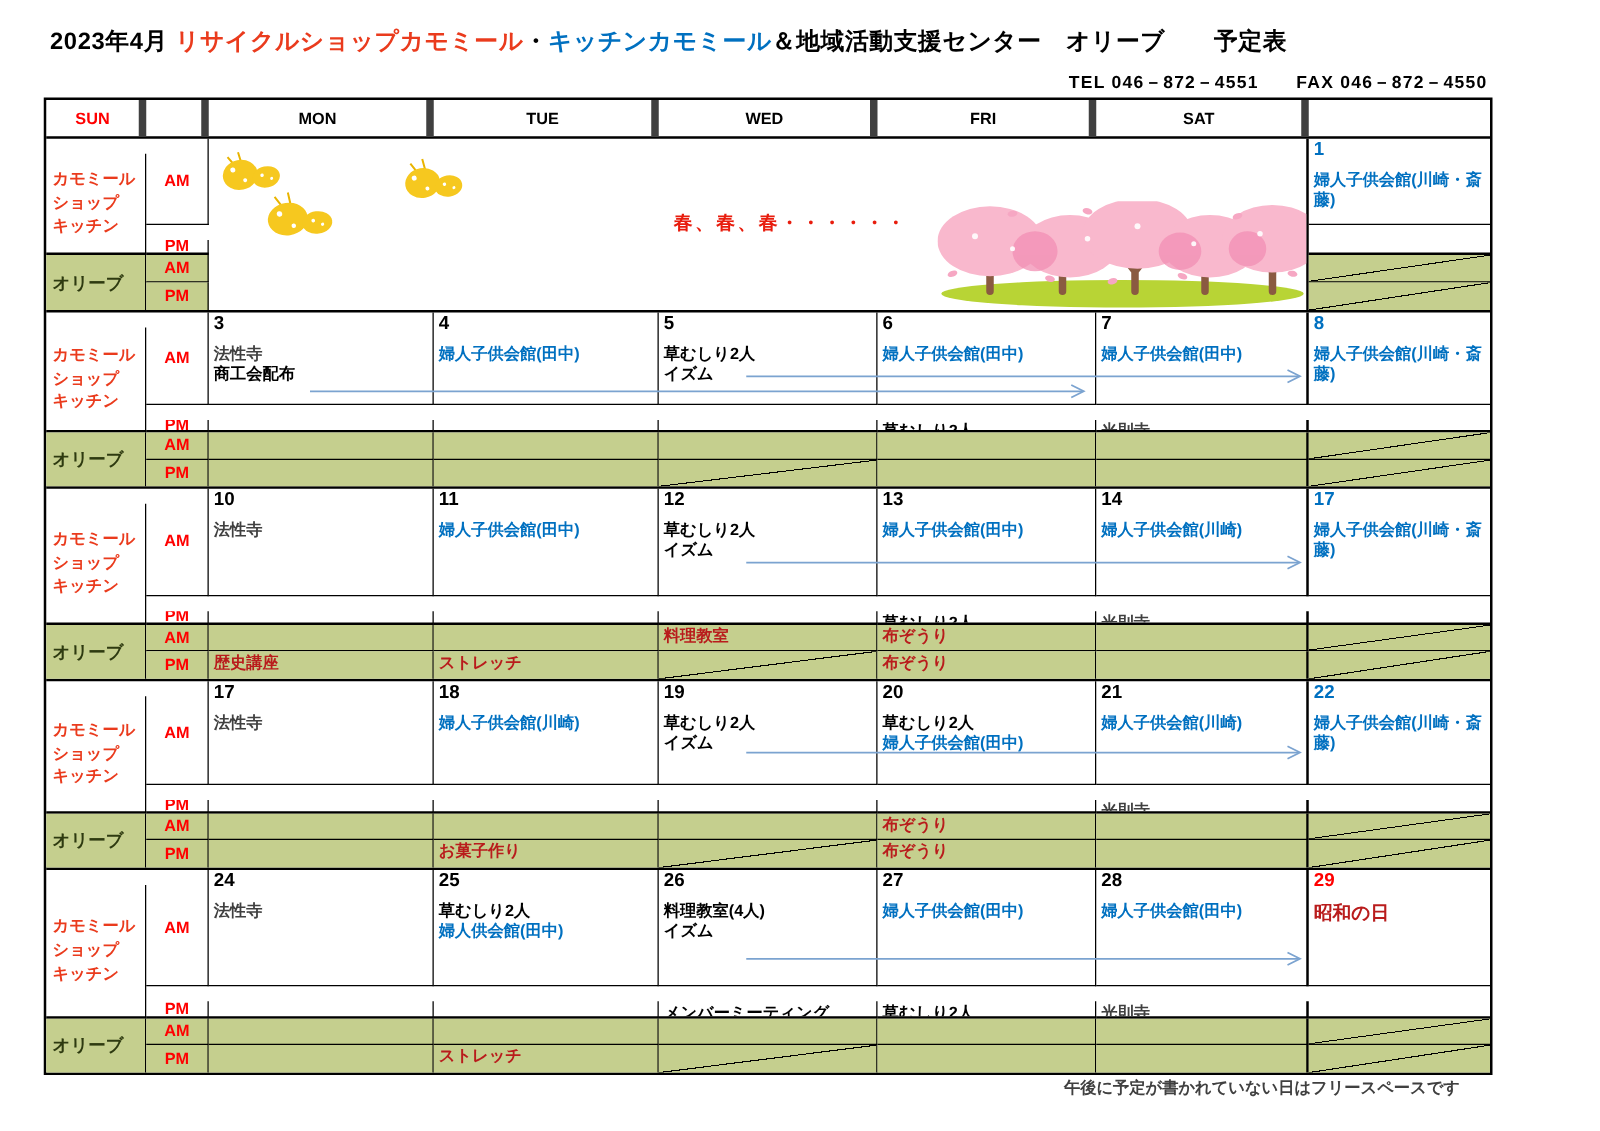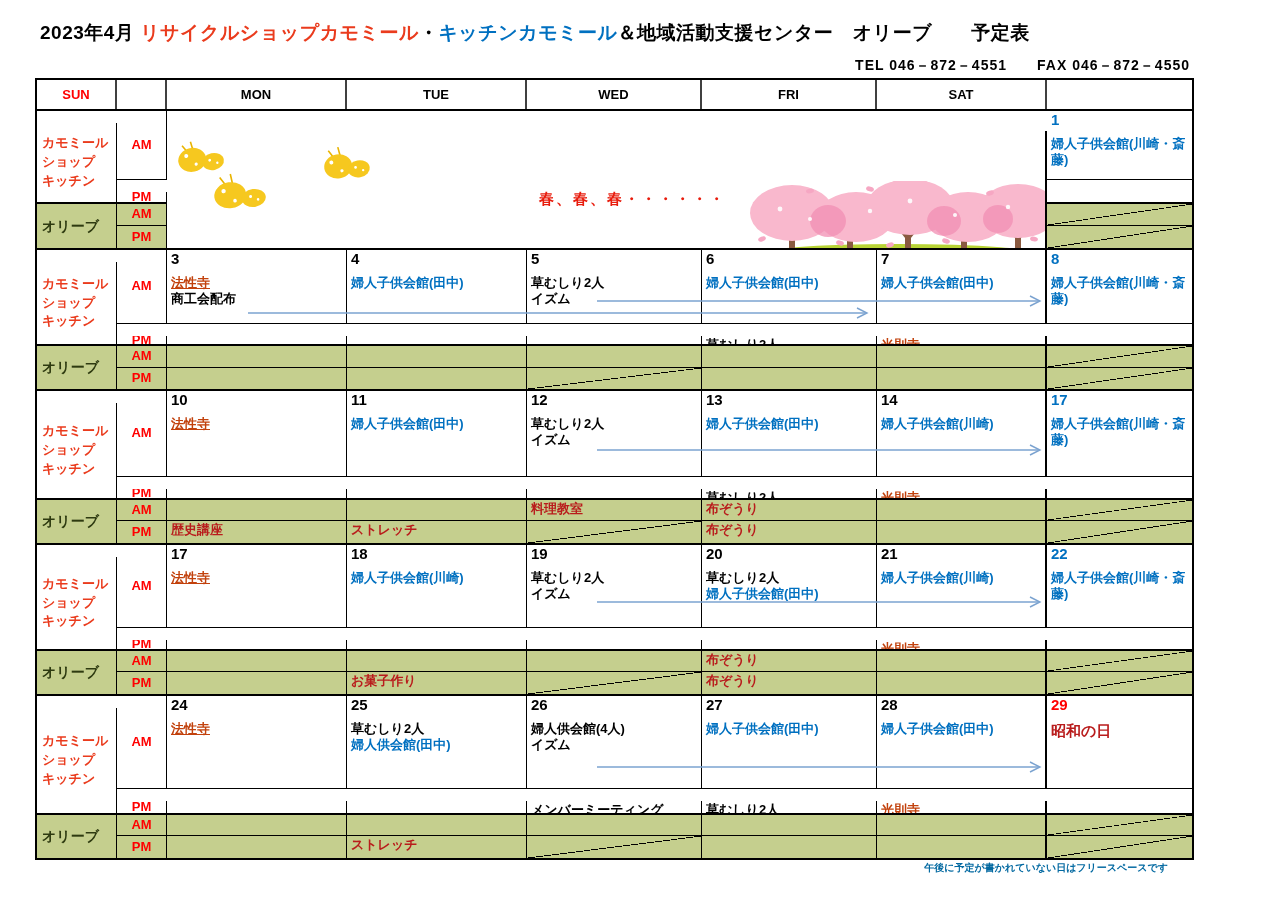--- a/index.html
+++ b/index.html
@@ -11,21 +11,21 @@
   .page{position:absolute;inset:0;}
   
   .title{position:absolute;left:40px;top:20px;font-size:19px;font-weight:bold;color:#000;white-space:nowrap;letter-spacing:.5px;}
   .t-shop{color:#ea3b1d;}
   .t-kitchen{color:#0070c0;}
   .contact{position:absolute;top:57px;right:90px;font-size:14px;font-weight:bold;color:#000;letter-spacing:1px;}
   
   .cal{position:absolute;left:35px;top:78px;width:1155px;border:2px solid #000;background:#fff;box-sizing:content-box;}
   .grid{display:grid;grid-template-columns:80px 50px 180px 180px 175px 175px 170px 145px;}
   .hdr .hc{height:29px;display:flex;align-items:center;justify-content:center;
-    font-size:13px;font-weight:bold;border-right:2px solid #404040;box-sizing:border-box;}
+    font-size:13px;font-weight:bold;border-right:6px solid #404040;box-sizing:border-box;}
   .hc.sun{color:#f00;}
   .week{border-top:2px solid #000;}
   .c{border-right:1px solid #000;border-bottom:1px solid #000;box-sizing:border-box;
      position:relative;overflow:hidden;font-size:13px;font-weight:bold;color:#000;
      padding:1px 4px;line-height:1.3;}
   .vthick{border-right-width:2px;}
   .hthick{border-bottom-width:2px;margin-top:12px;}
   .noB{border-bottom:none;}
   .noR{border-right:none;}
   .olv{background:#c5cf8e;}
@@ -33,32 +33,32 @@
   .grplbl{display:flex;align-items:center;padding:2px 5px;white-space:pre-line;
      color:#ea3b1d;font-size:13px;line-height:1.45;}
   .olvlbl{color:#2e3a10;font-size:14px;}
   .ampm{display:flex;align-items:center;justify-content:center;color:#f00;font-size:13px;}
   .dnum{font-size:15px;font-weight:bold;line-height:1.1;}
   .n-blue{color:#0070c0;}
   .n-red{color:#f00;}
   .lines{margin-top:7px;}
   .ln{font-size:13px;line-height:1.3;}
   .t-blue{color:#0070c0;}
-  .t-purple{color:#c2410c;text-decoration:underline;}
+  .t-purple{color:#404040;}
   .t-red{color:#b91c1c;}
   .big{font-size:15px;}
   
-  .mcell{position:relative;padding:0;margin-top:20px;}
+  .mcell{position:relative;padding:0;}
   .spring{position:absolute;left:372px;top:58px;color:#e81c0d;font-size:15px;font-weight:bold;letter-spacing:2px;white-space:nowrap;}
   .bfly{position:absolute;}
   .trees{position:absolute;left:583px;top:50px;}
   
   .arrows{position:absolute;left:0;top:0;width:1280px;height:905px;pointer-events:none;}
   
-  .footer{position:absolute;top:861px;right:112px;font-size:10px;font-weight:bold;color:#0369a1;}
+  .footer{position:absolute;top:861px;right:112px;font-size:13px;font-weight:bold;color:#404040;}
 </style>
 </head>
 <body>
 
 <div class="page">
 
   <div class="title">
     <span>2023年4月 </span><span class="t-shop">リサイクルショップカモミール</span><span>・</span><span class="t-kitchen">キッチンカモミール</span><span>＆地域活動支援センター　オリーブ　　予定表</span>
   </div>
   <div class="contact">TEL 046－872－4551　　FAX 046－872－4550</div>
@@ -404,21 +404,21 @@
       <div class="c" style="grid-area:1/4/2/5">
         <div class="dnum">25</div>
         <div class="lines">
           <div class="ln">草むしり2人</div>
           <div class="ln t-blue">婦人供会館(田中)</div>
         </div>
       </div>
       <div class="c" style="grid-area:1/5/2/6">
         <div class="dnum">26</div>
         <div class="lines">
-          <div class="ln">婦人供会館(4人)</div>
+          <div class="ln">料理教室(4人)</div>
           <div class="ln">イズム</div>
         </div>
       </div>
       <div class="c" style="grid-area:1/6/2/7">
         <div class="dnum">27</div>
         <div class="lines">
             <div class="ln t-blue">婦人子供会館(田中)</div>
           </div>
       </div>
       <div class="c vthick" style="grid-area:1/7/2/8">

